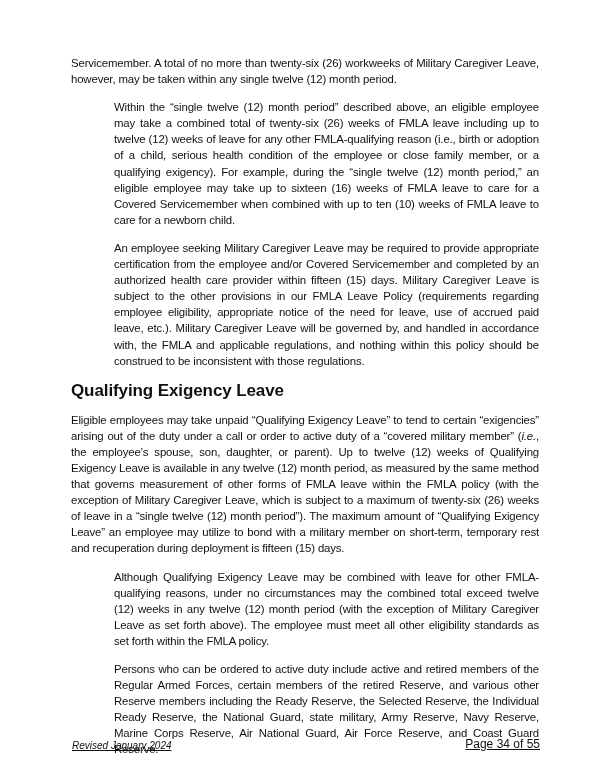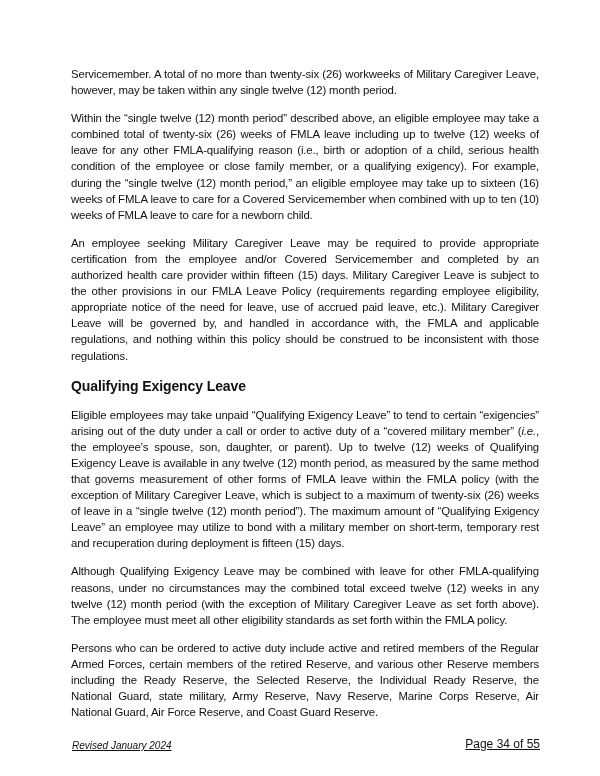--- a/index.html
+++ b/index.html
@@ -1,20 +1,20 @@
 <!DOCTYPE html>
 <html><head>
 <meta charset="utf-8">
 <style>
   html, body { margin: 0; padding: 0; background: #ffffff; }
   body { width: 600px; height: 776px; position: relative; overflow: hidden; font-family: "Liberation Sans", sans-serif; color: #111; }
-  .page { position: absolute; left: 71px; top: 66px; width: 468px; }
+  .page { position: absolute; left: 71px; top: 55px; width: 468px; }
   p { margin: 0; font-size: 11.4px; line-height: 16.1px; text-align: justify; letter-spacing: -0.15px; }
-  p.gap { margin-top: 12px; }
-  h2 { margin: 13px 0 12px 0; font-size: 14px; line-height: 18px; font-weight: bold; letter-spacing: -0.1px; }
+  p.gap { margin-top: 12px; margin-left: 43px; }
+  h2 { margin: 13px 0 12px 0; font-size: 17px; line-height: 18px; font-weight: bold; letter-spacing: -0.1px; }
   p.after-h { margin-top: 7px; }
   .footer { position: absolute; left: 72px; top: 737px; width: 468px; display: flex; justify-content: space-between; align-items: flex-end; text-decoration: underline; }
   .footer .left { font-style: italic; font-size: 10px; }
   .footer .right { font-size: 12px; }
 </style>
 </head>
 <body>
 
 <div class="page">
   <p>Servicemember.  A total of no more than twenty-six (26) workweeks of Military Caregiver Leave, however, may be taken within any single twelve (12) month period.</p>

